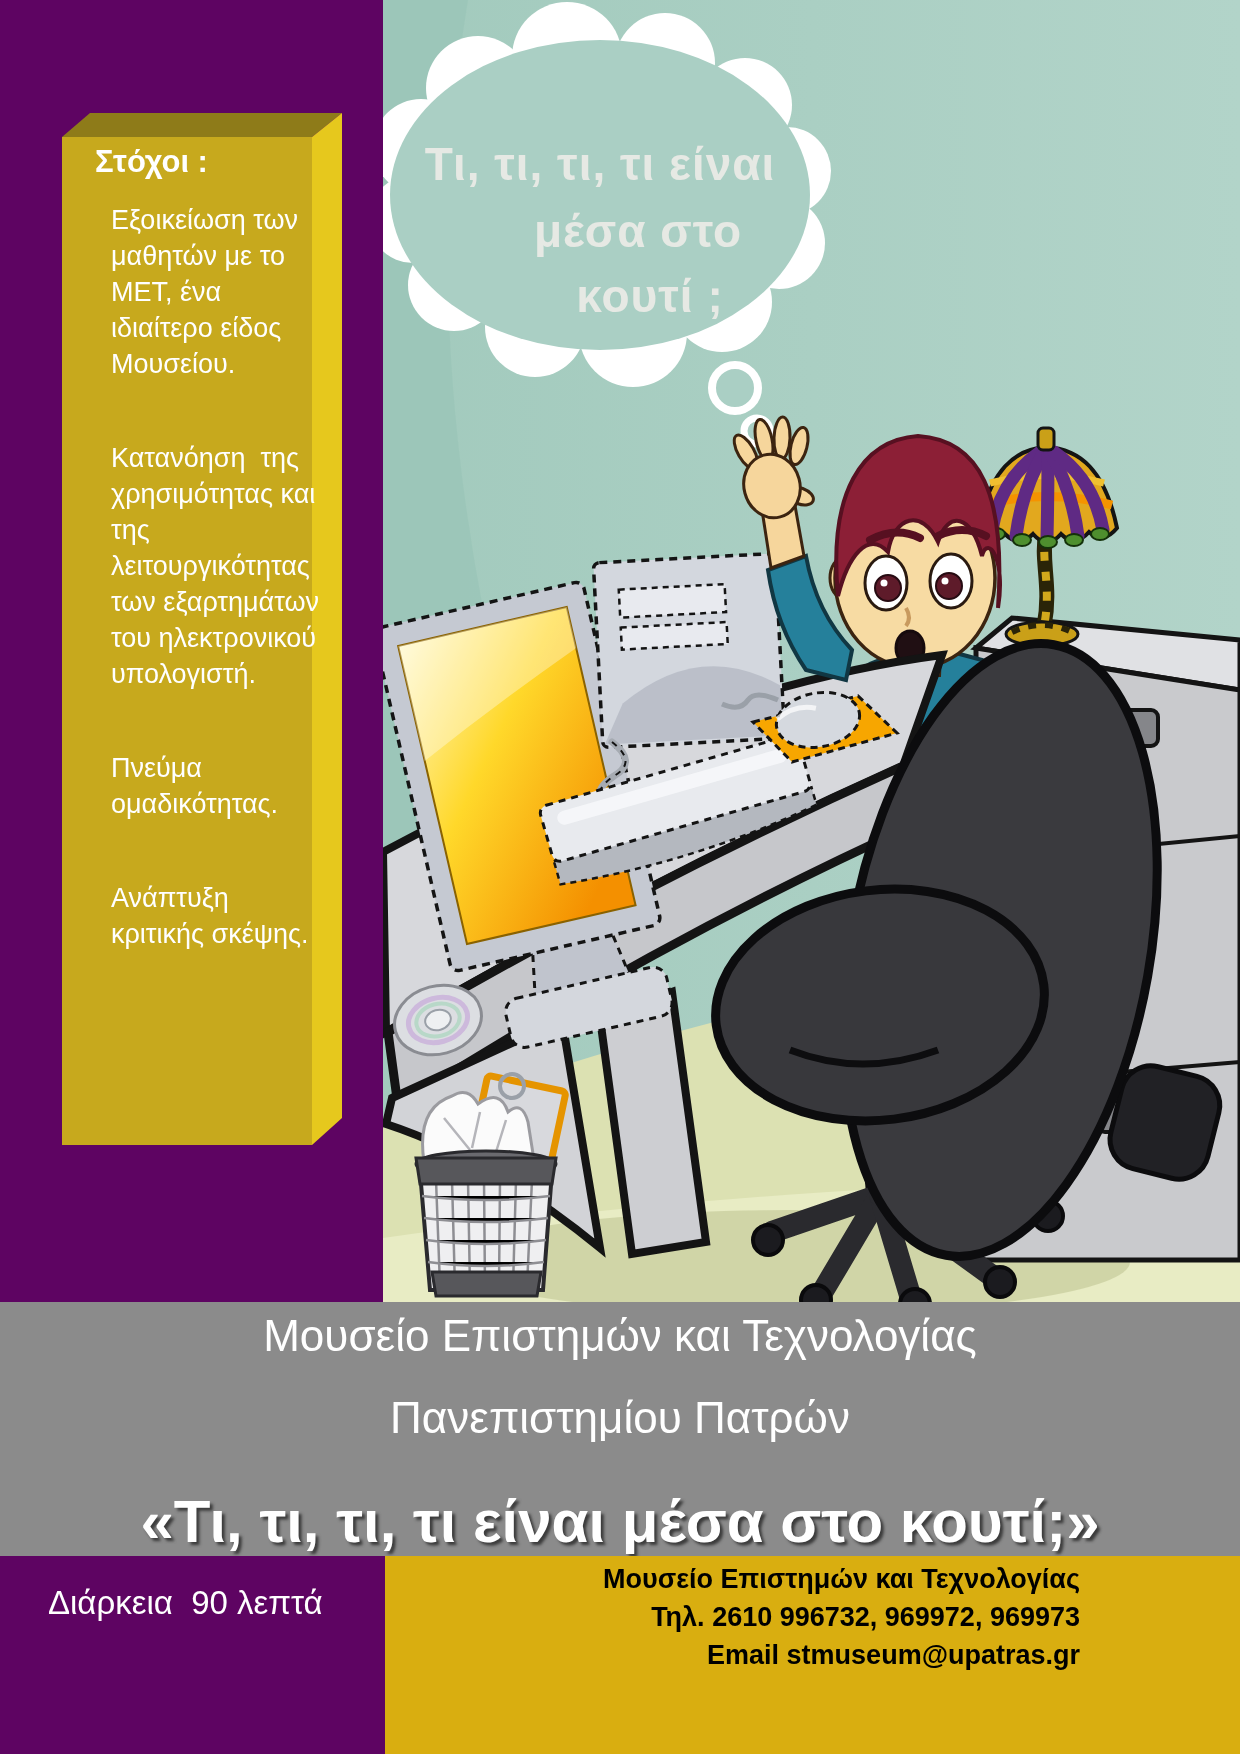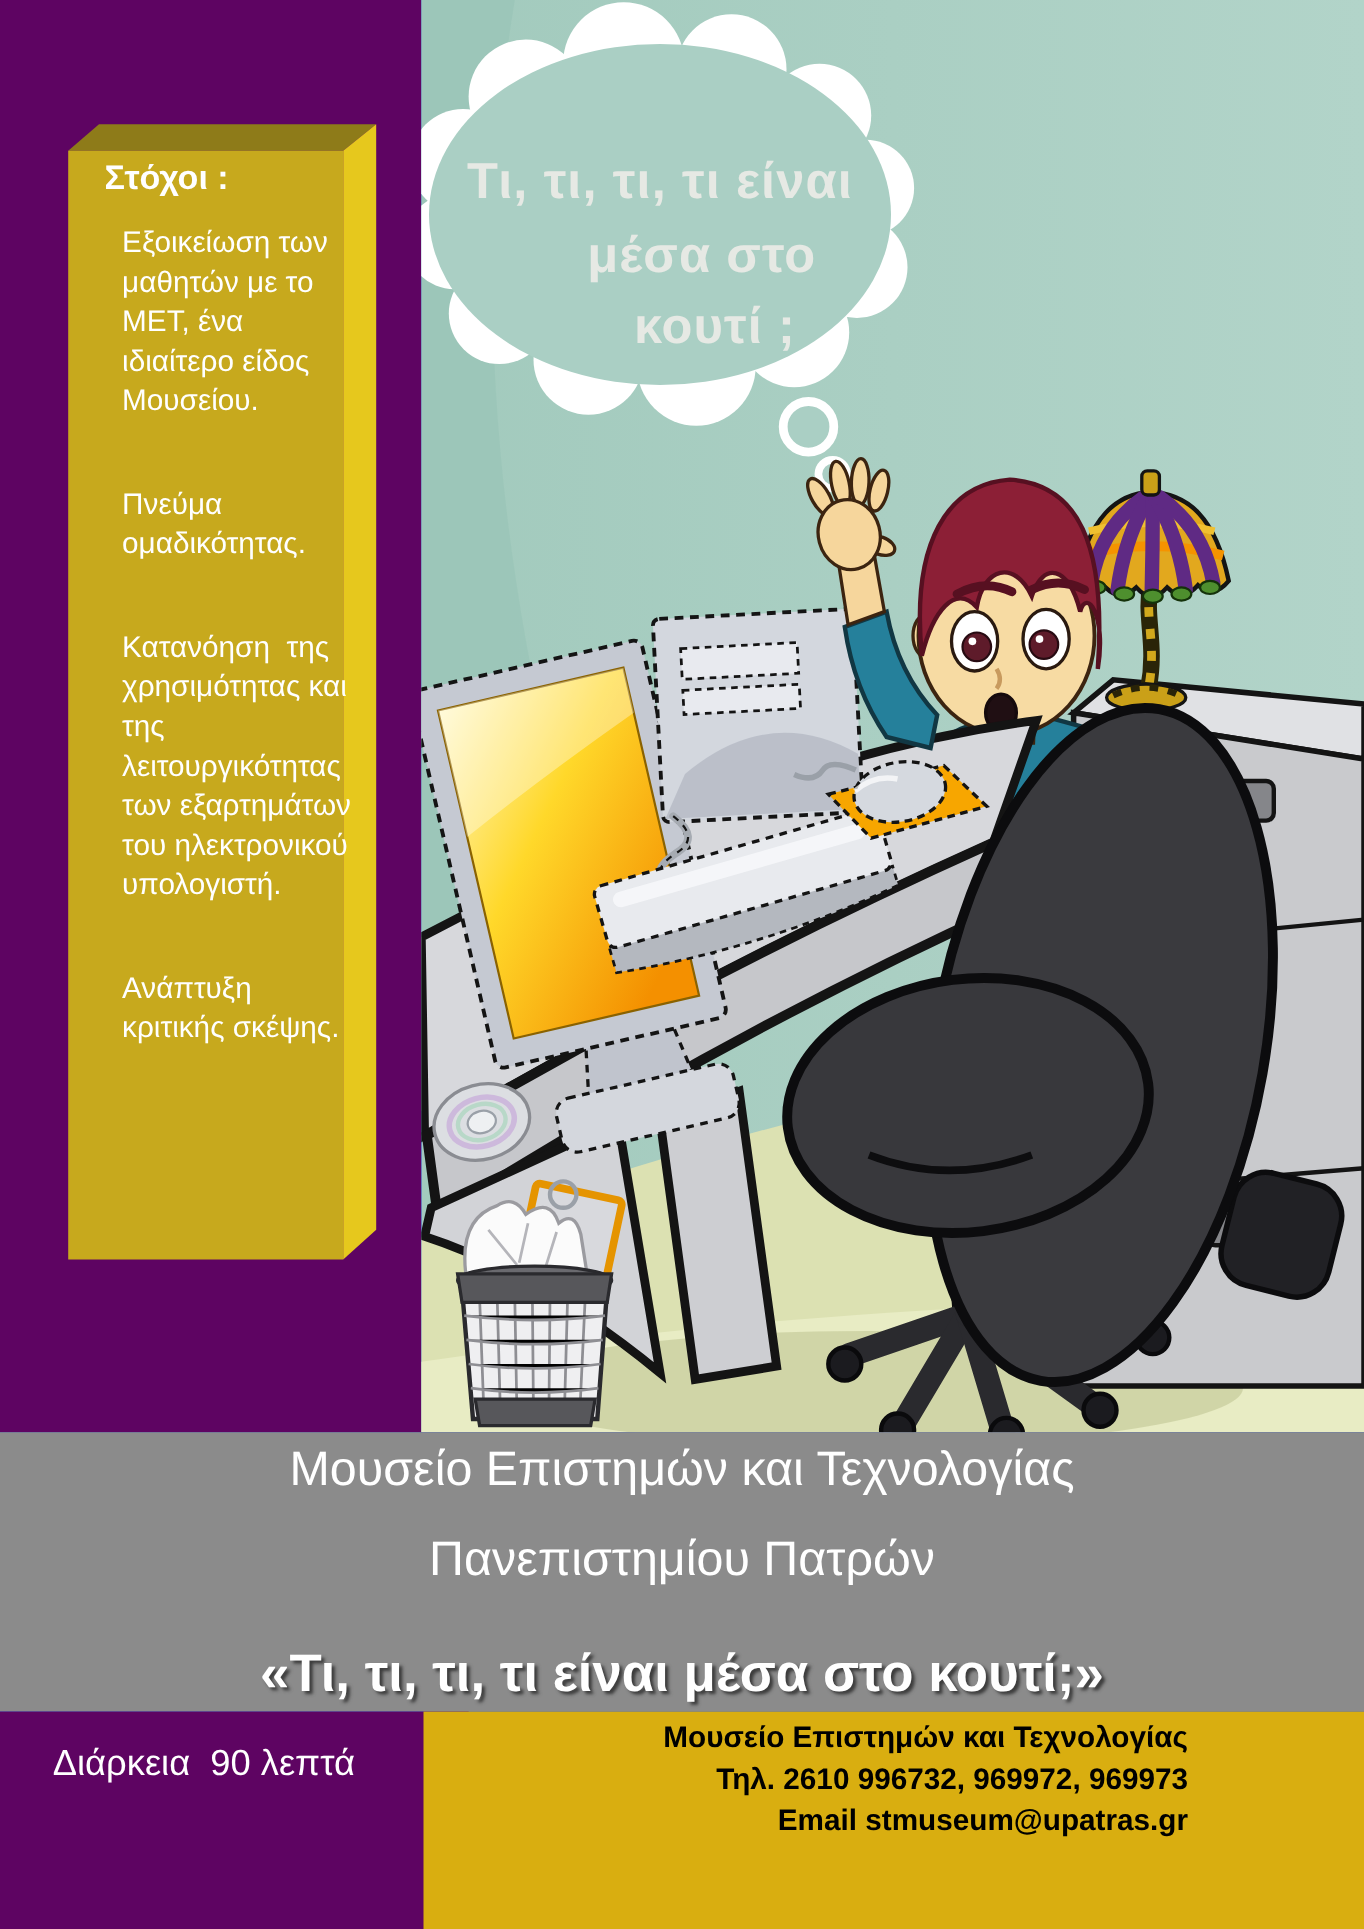--- a/index.html
+++ b/index.html
@@ -1,39 +1,39 @@
 <!DOCTYPE html>
 <html><head>
 <meta charset="utf-8">
 <style>
   html,body{margin:0;padding:0;background:#3a3a3a;}
   #poster{
     position:relative;width:1240px;height:1754px;overflow:hidden;
-    background:#1d4ed8;font-family:"Liberation Sans",sans-serif;
+    background:#be185d;font-family:"Liberation Sans",sans-serif;
     -webkit-font-smoothing:antialiased;
   }
   
   .sidebar{position:absolute;left:0;top:0;width:383px;height:1302px;background:#5e0462;}
   .goalbox-svg{position:absolute;left:50px;top:103px;}
   .goals-text{
     position:absolute;left:95px;top:142px;width:232px;color:#ffffff;
     font-size:27px;line-height:36px;
   }
   .goals-text h2{font-size:31px;line-height:40px;margin:0 0 20px 0;font-weight:bold;}
   .goal{margin:0 0 58px 16px;white-space:pre-wrap;}
   
   .illu{position:absolute;left:383px;top:0;}
   .bubble-line{font-family:"Liberation Sans",sans-serif;font-weight:700;fill:#e6e9e4;font-size:46px;letter-spacing:1px;}
   
   .banner{position:absolute;left:0;top:1302px;width:1240px;height:254px;background:#8b8b8b;color:#ffffff;}
   .banner div{position:absolute;width:100%;text-align:center;}
   .banner .l1{top:8px;font-size:44px;line-height:52px;}
   .banner .l2{top:90px;font-size:44px;line-height:52px;}
   .banner .sub{top:160px;font-size:27px;line-height:30px;}
-  .banner .ttl{top:192px;font-size:48px;line-height:56px;font-weight:bold;
+  .banner .ttl{top:192px;font-size:60px;line-height:56px;font-weight:bold;
                text-shadow:3px 3px 3px rgba(45,45,45,0.85);}
   
   .footer-left{position:absolute;left:0;top:1556px;width:385px;height:198px;background:#5e0462;padding-left:41px;}
   .duration{position:absolute;left:48px;top:28px;color:#fff;font-size:33px;white-space:pre-wrap;}
   .footer-right{position:absolute;left:385px;top:1556px;width:855px;height:198px;background:#d9ae10;}
   .contact{position:absolute;right:160px;top:4px;text-align:right;color:#000;
            font-size:27px;line-height:38px;font-weight:bold;}
 </style>
 </head>
 <body>
@@ -42,22 +42,22 @@
 
   <div class="sidebar">
     <svg class="goalbox-svg" width="300" height="1060" viewBox="0 0 300 1060">
       <polygon points="12,34 40,10 292,10 262,34" fill="#8e7b19"></polygon>
       <polygon points="262,34 292,10 292,1015 262,1042" fill="#e6c81d"></polygon>
       <rect x="12" y="34" width="250" height="1008" fill="#c7a91d"></rect>
     </svg>
     <div class="goals-text">
       <h2>Στόχοι :</h2>
       <div class="goal">Εξοικείωση των μαθητών με το ΜΕΤ, ένα ιδιαίτερο είδος Μουσείου.</div>
+      <div class="goal">Κατανόηση  της χρησιμότητας και της λειτουργικότητας των εξαρτημάτων του ηλεκτρονικού υπολογιστή.</div>
       <div class="goal">Πνεύμα ομαδικότητας.</div>
-      <div class="goal">Κατανόηση  της χρησιμότητας και της λειτουργικότητας των εξαρτημάτων του ηλεκτρονικού υπολογιστή.</div>
       <div class="goal">Ανάπτυξη κριτικής σκέψης.</div>
     </div>
   </div>
 
   <svg class="illu" width="857" height="1302" viewBox="383 0 857 1302">
     <defs>
       <linearGradient id="scr" x1="0" y1="0" x2="0.7" y2="1">
         <stop offset="0" stop-color="#fff8c8"></stop>
         <stop offset="0.45" stop-color="#ffd82a"></stop>
         <stop offset="1" stop-color="#f49000"></stop>

